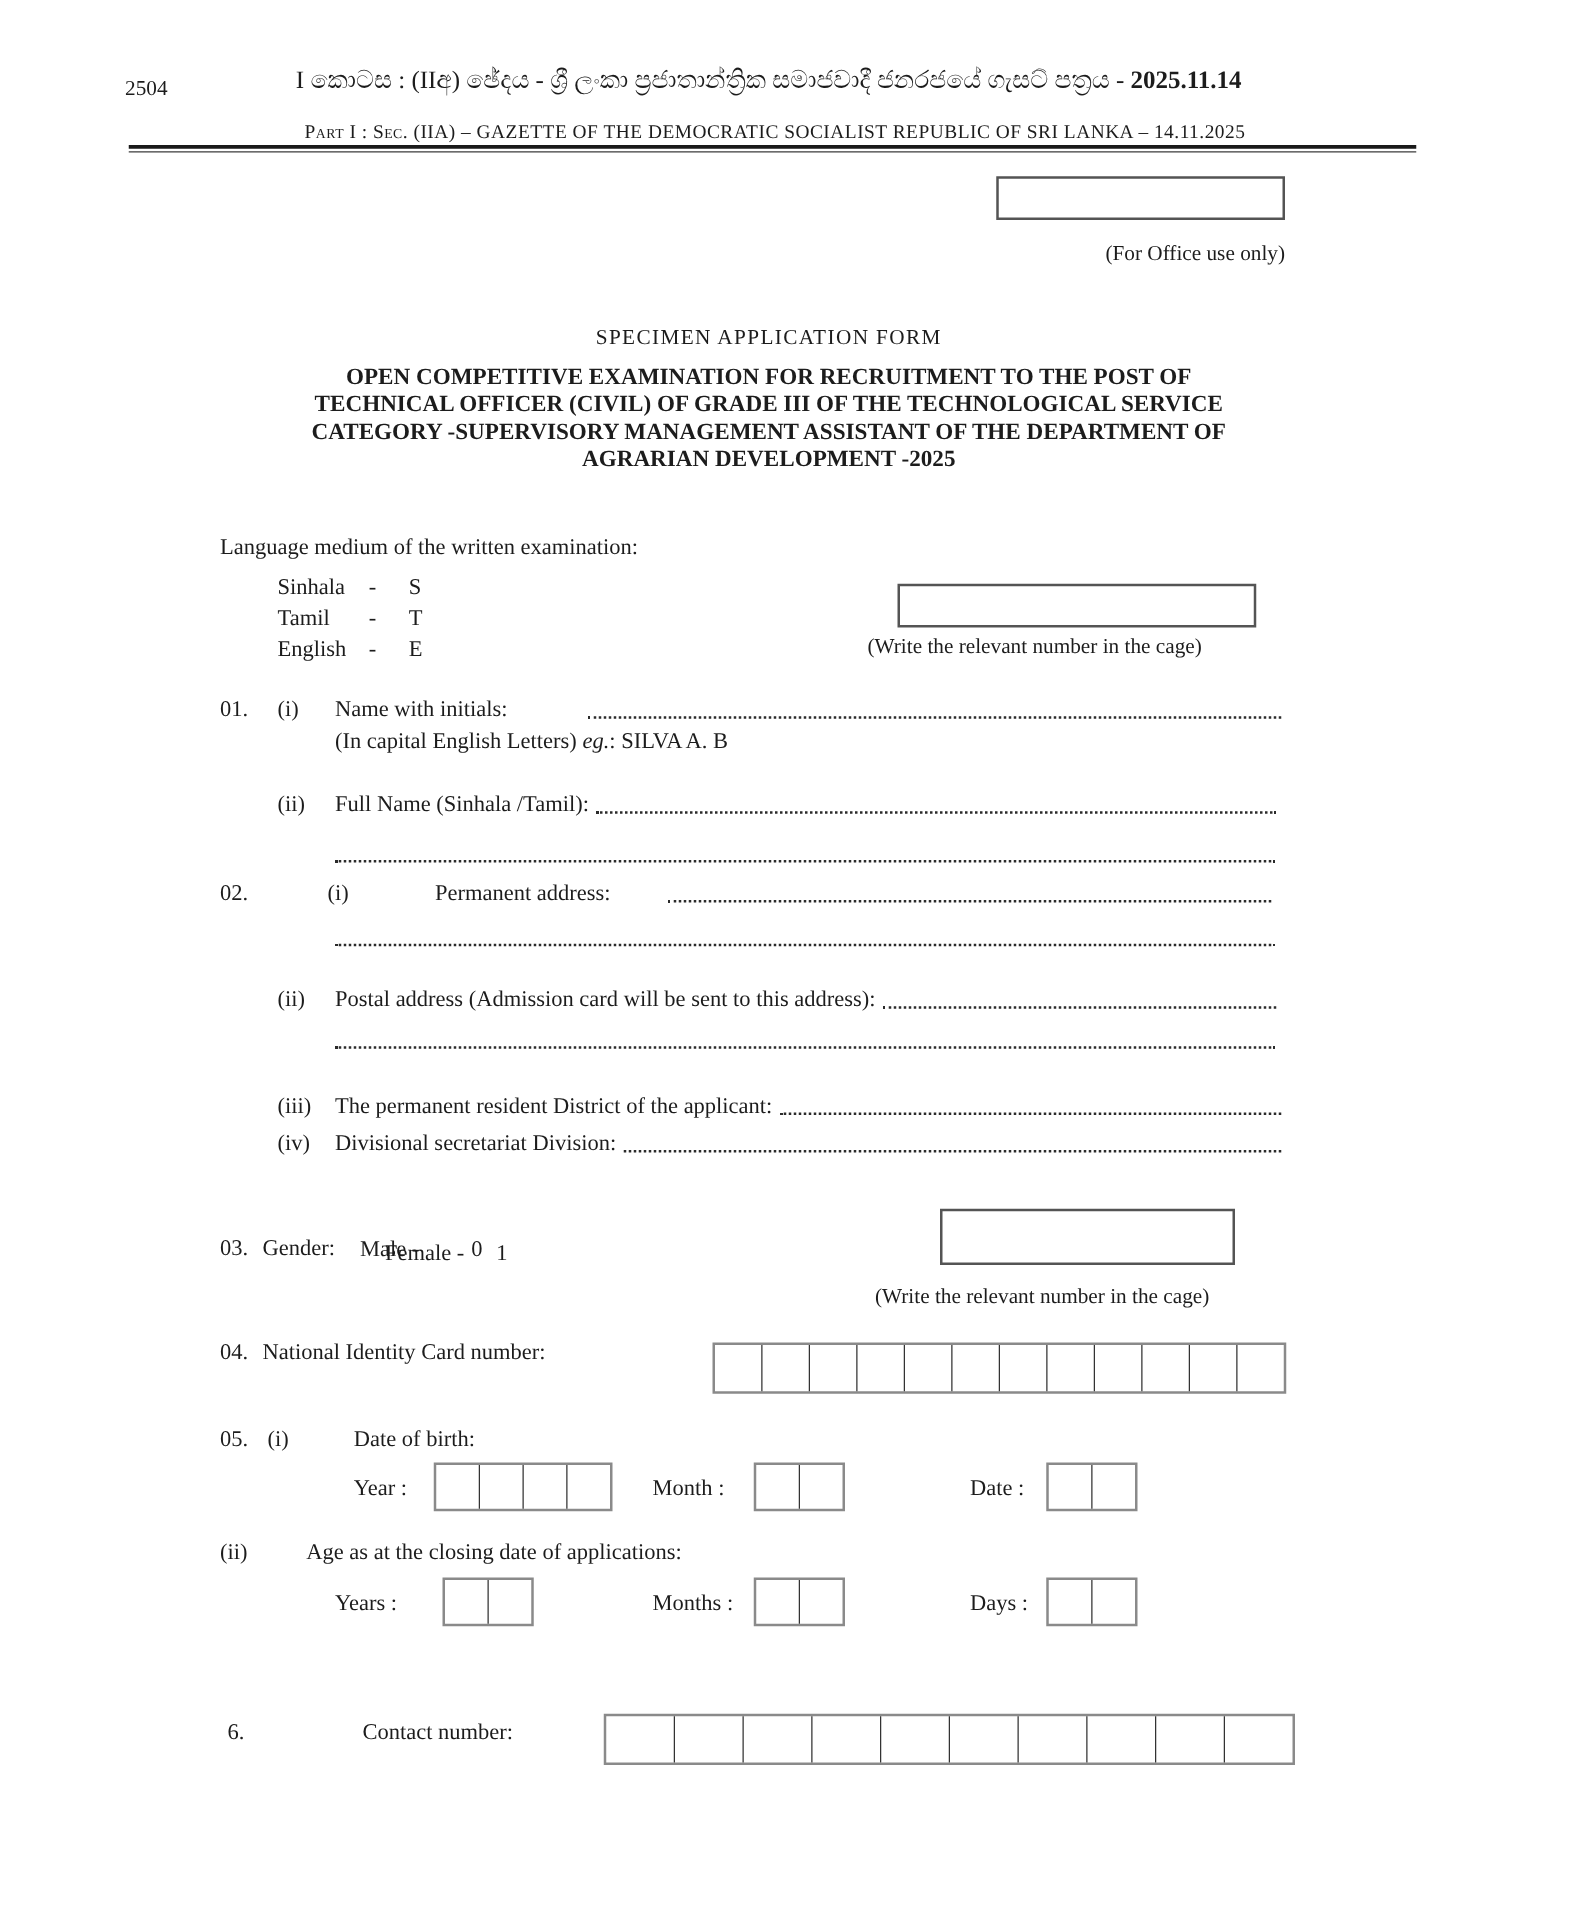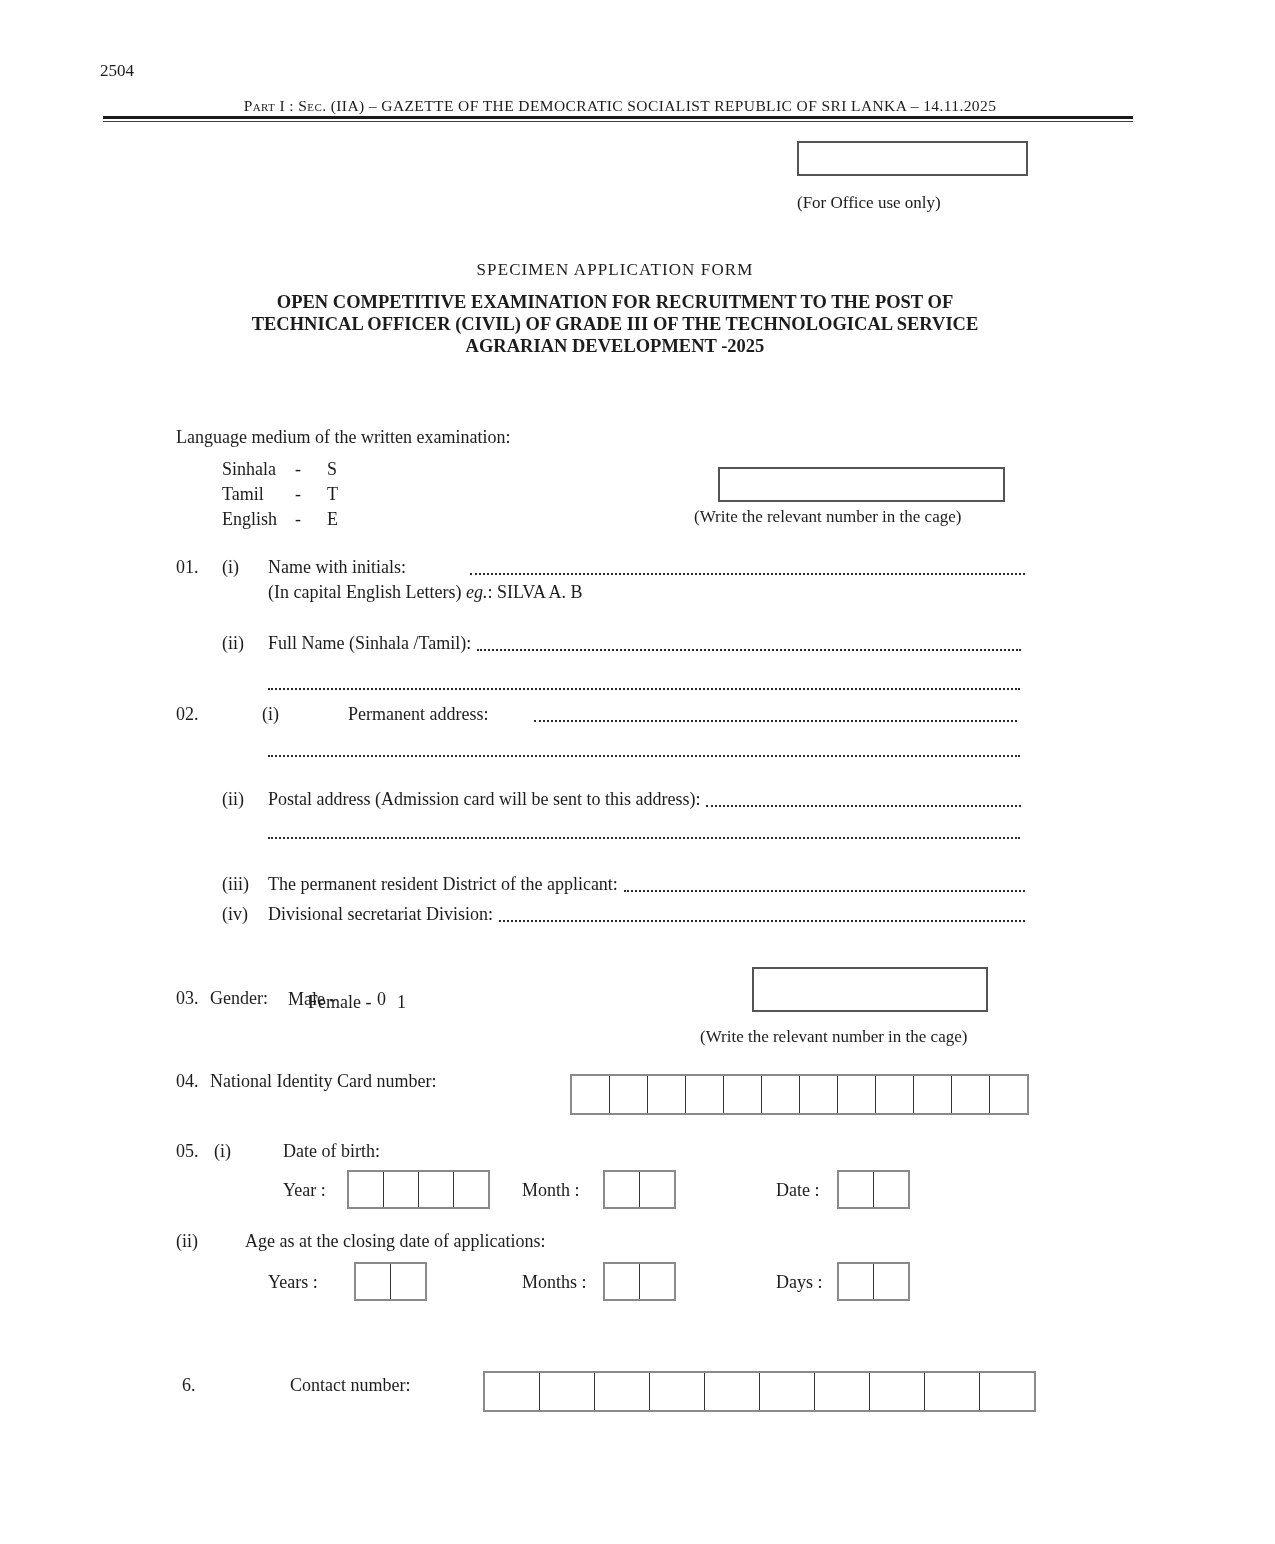--- a/index.html
+++ b/index.html
@@ -12,21 +12,21 @@
   #hsi{left:40px;top:53px;width:1150px;text-align:center;font-size:20px;}
   #hsi b{font-weight:bold;}
   #hen{left:35px;top:97px;width:1170px;text-align:center;font-size:15.5px;
        font-variant:small-caps;letter-spacing:0.4px;}
   #rule{left:103px;top:116px;width:1030px;height:2px;
         border-top:3px solid #1a1a1a;border-bottom:1px solid #3d3d3d;}
 
   
   .cage{border:2px solid #545454;background:#fff;}
   #officebox{left:797px;top:141px;width:227px;height:31px;}
-  #officecap{left:797px;top:193px;width:231px;text-align:left;font-size:17px;}
+  #officecap{left:797px;top:193px;width:231px;text-align:right;font-size:17px;}
 
   
   #tspec{left:35px;top:260px;width:1160px;text-align:center;font-size:17px;letter-spacing:1.1px;}
   #tmain{left:35px;top:291px;width:1160px;text-align:center;font-weight:bold;
          font-size:18.5px;line-height:22px;}
 
   
   #langlabel{left:176px;top:427px;font-size:18px;}
   .langopt{display:flex;font-size:18px;left:222px;}
   .langopt .n{width:73px;flex:none;}
@@ -96,30 +96,32 @@
   
   #q06{left:182px;top:1375px;}
   #contactgrid{left:483px;top:1371px;}
 </style>
 </head>
 <body>
 
 <div class="page">
 
   <div class="abs" id="pagenum">2504</div>
+  <div class="abs" id="hsi"><span>I කොටස : (IIඅ) ඡේදය - ශ්‍රී ලංකා ප්‍රජාතාන්ත්‍රික සමාජවාදී ජනරජයේ ගැසට් පත්‍රය - </span><b>2025.11.14</b></div>
   <div class="abs" id="hen">Part I : Sec. (IIA) – GAZETTE OF THE DEMOCRATIC SOCIALIST REPUBLIC OF SRI LANKA – 14.11.2025</div>
   <div class="abs" id="rule"></div>
 
   <div class="abs cage" id="officebox"></div>
   <div class="abs" id="officecap">(For Office use only)</div>
 
   <div class="abs" id="tspec">SPECIMEN APPLICATION FORM</div>
   <div class="abs" id="tmain">
     <div>OPEN COMPETITIVE EXAMINATION FOR RECRUITMENT TO THE POST OF</div>
     <div>TECHNICAL OFFICER (CIVIL) OF GRADE III OF THE TECHNOLOGICAL SERVICE</div>
+    <div>CATEGORY -SUPERVISORY MANAGEMENT ASSISTANT OF THE DEPARTMENT OF</div>
     <div>AGRARIAN DEVELOPMENT -2025</div>
   </div>
 
   <div class="abs" id="langlabel">Language medium of the written examination:</div>
   <div class="abs langopt" id="lo0">
     <span class="n">Sinhala</span>
     <span class="d">-</span>
     <span>S</span>
   </div>
   <div class="abs langopt" id="lo1">

